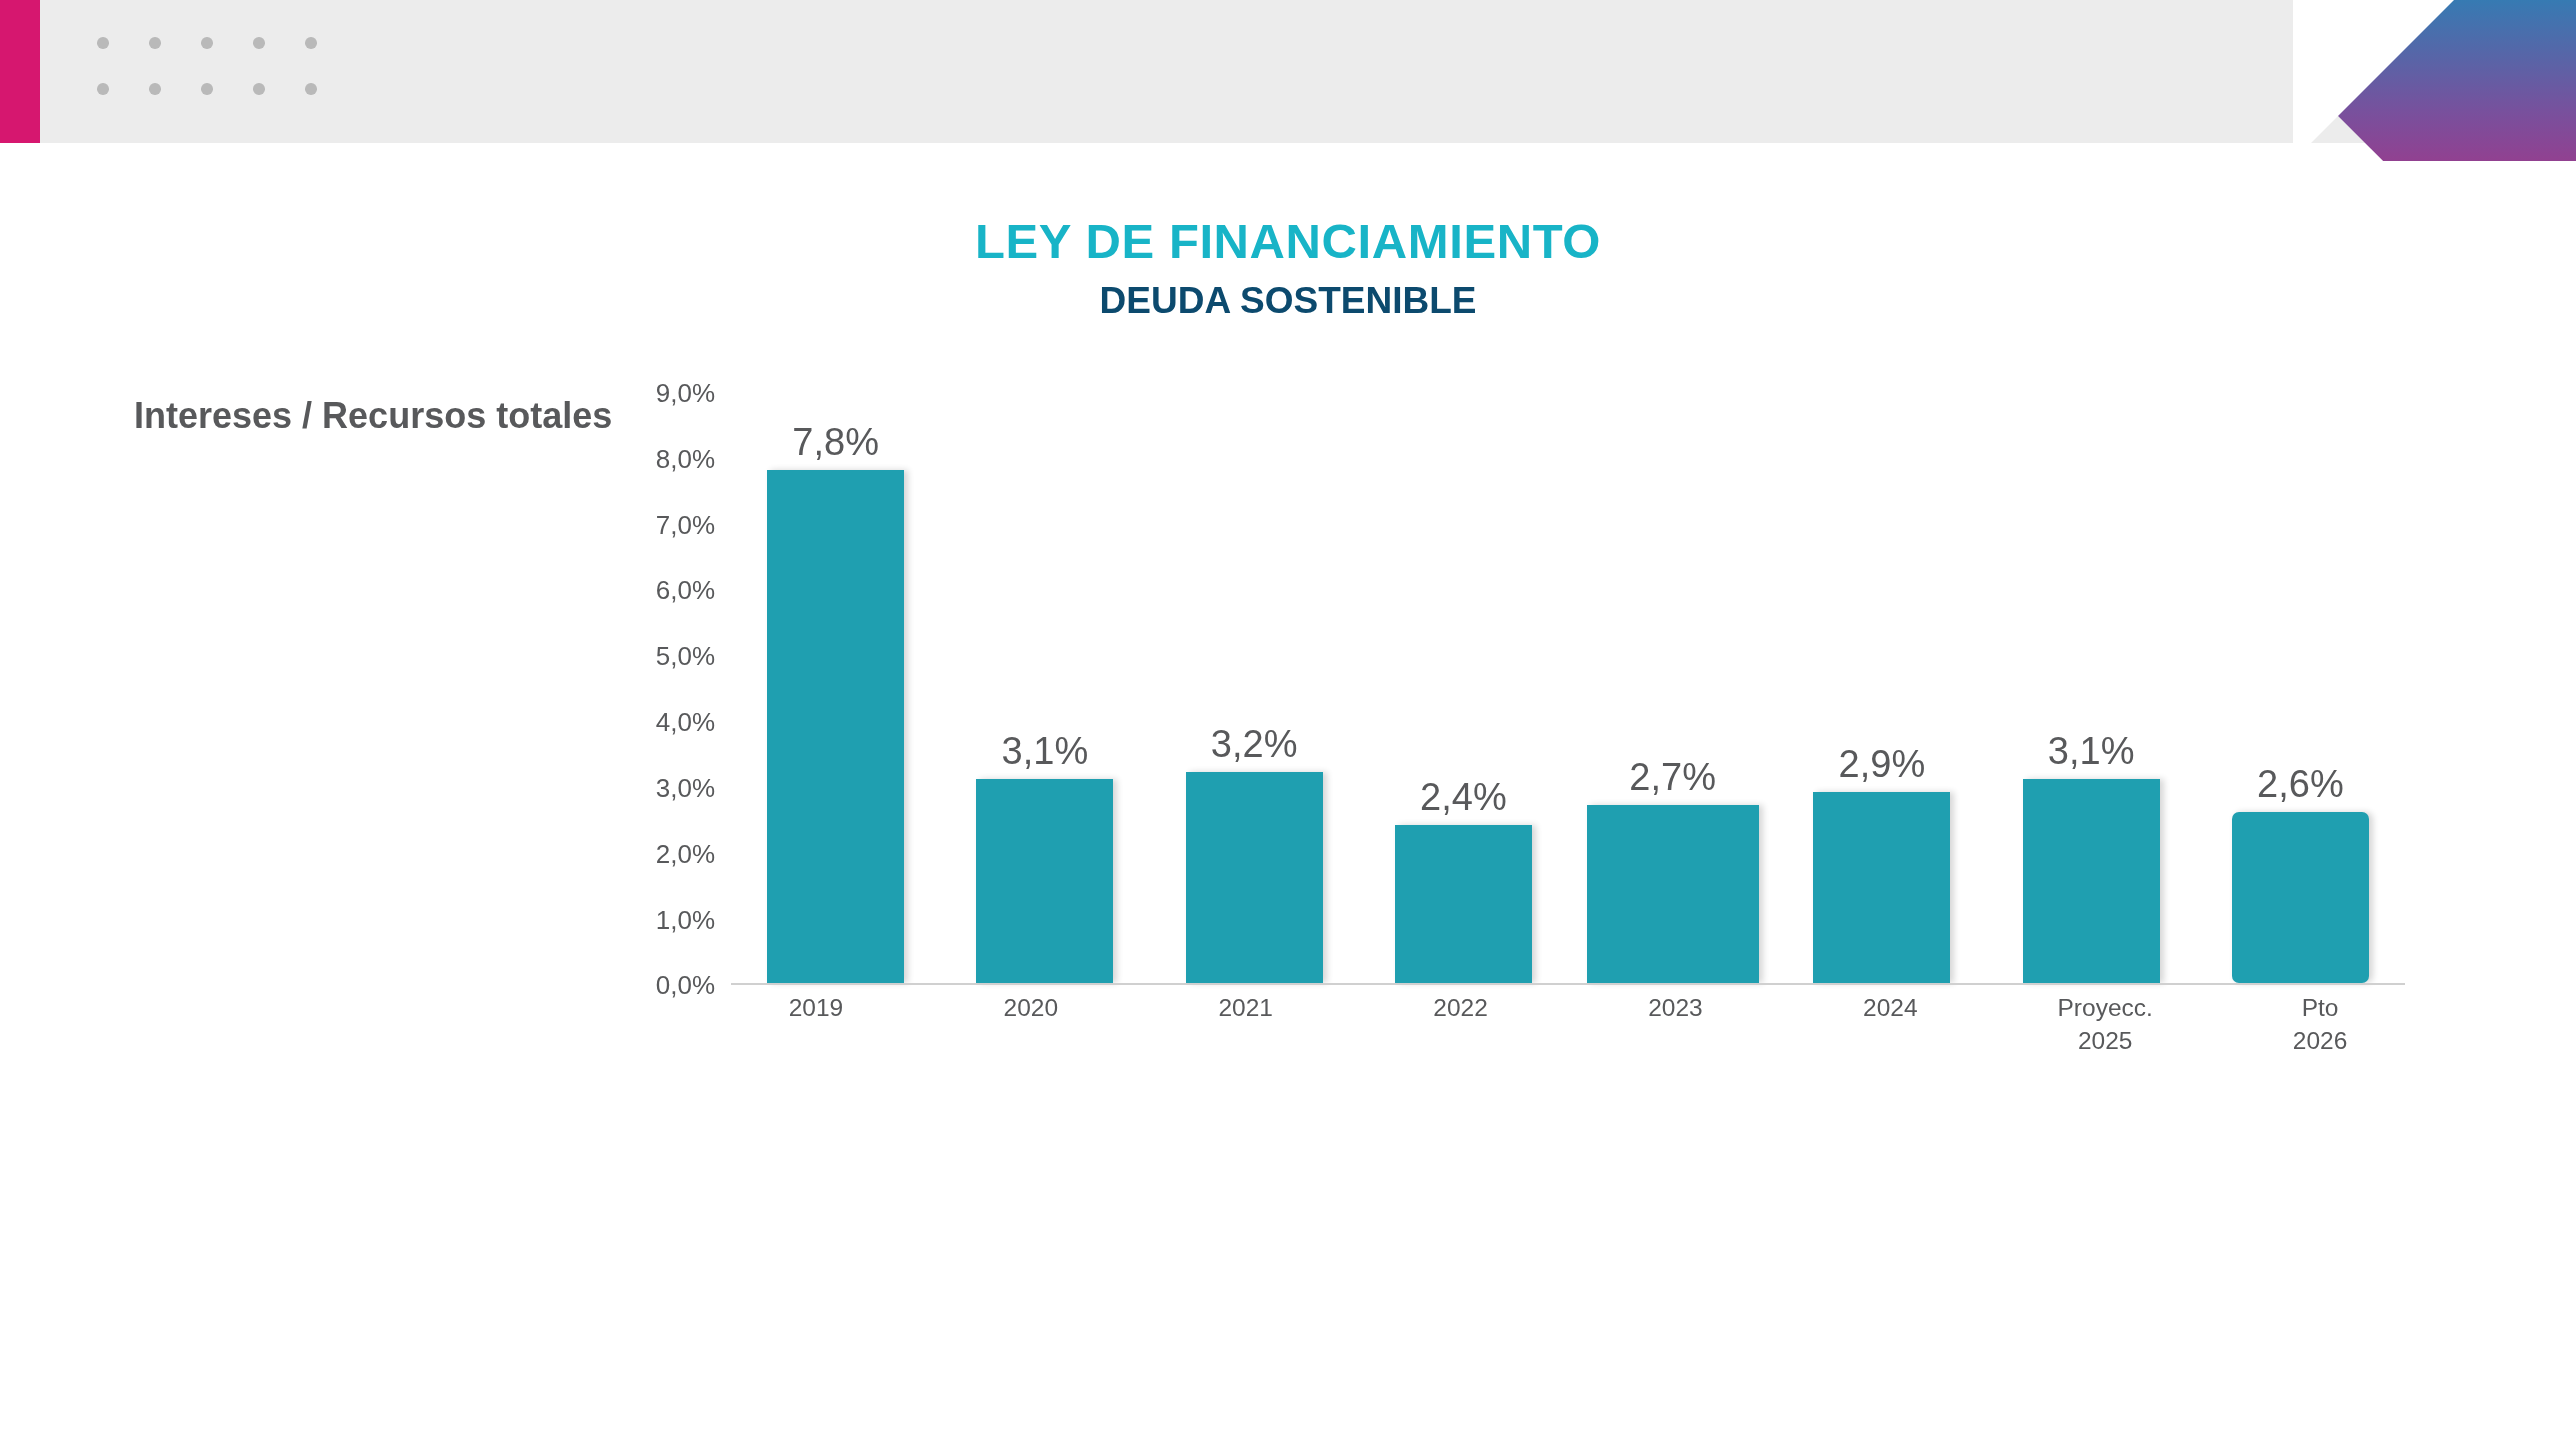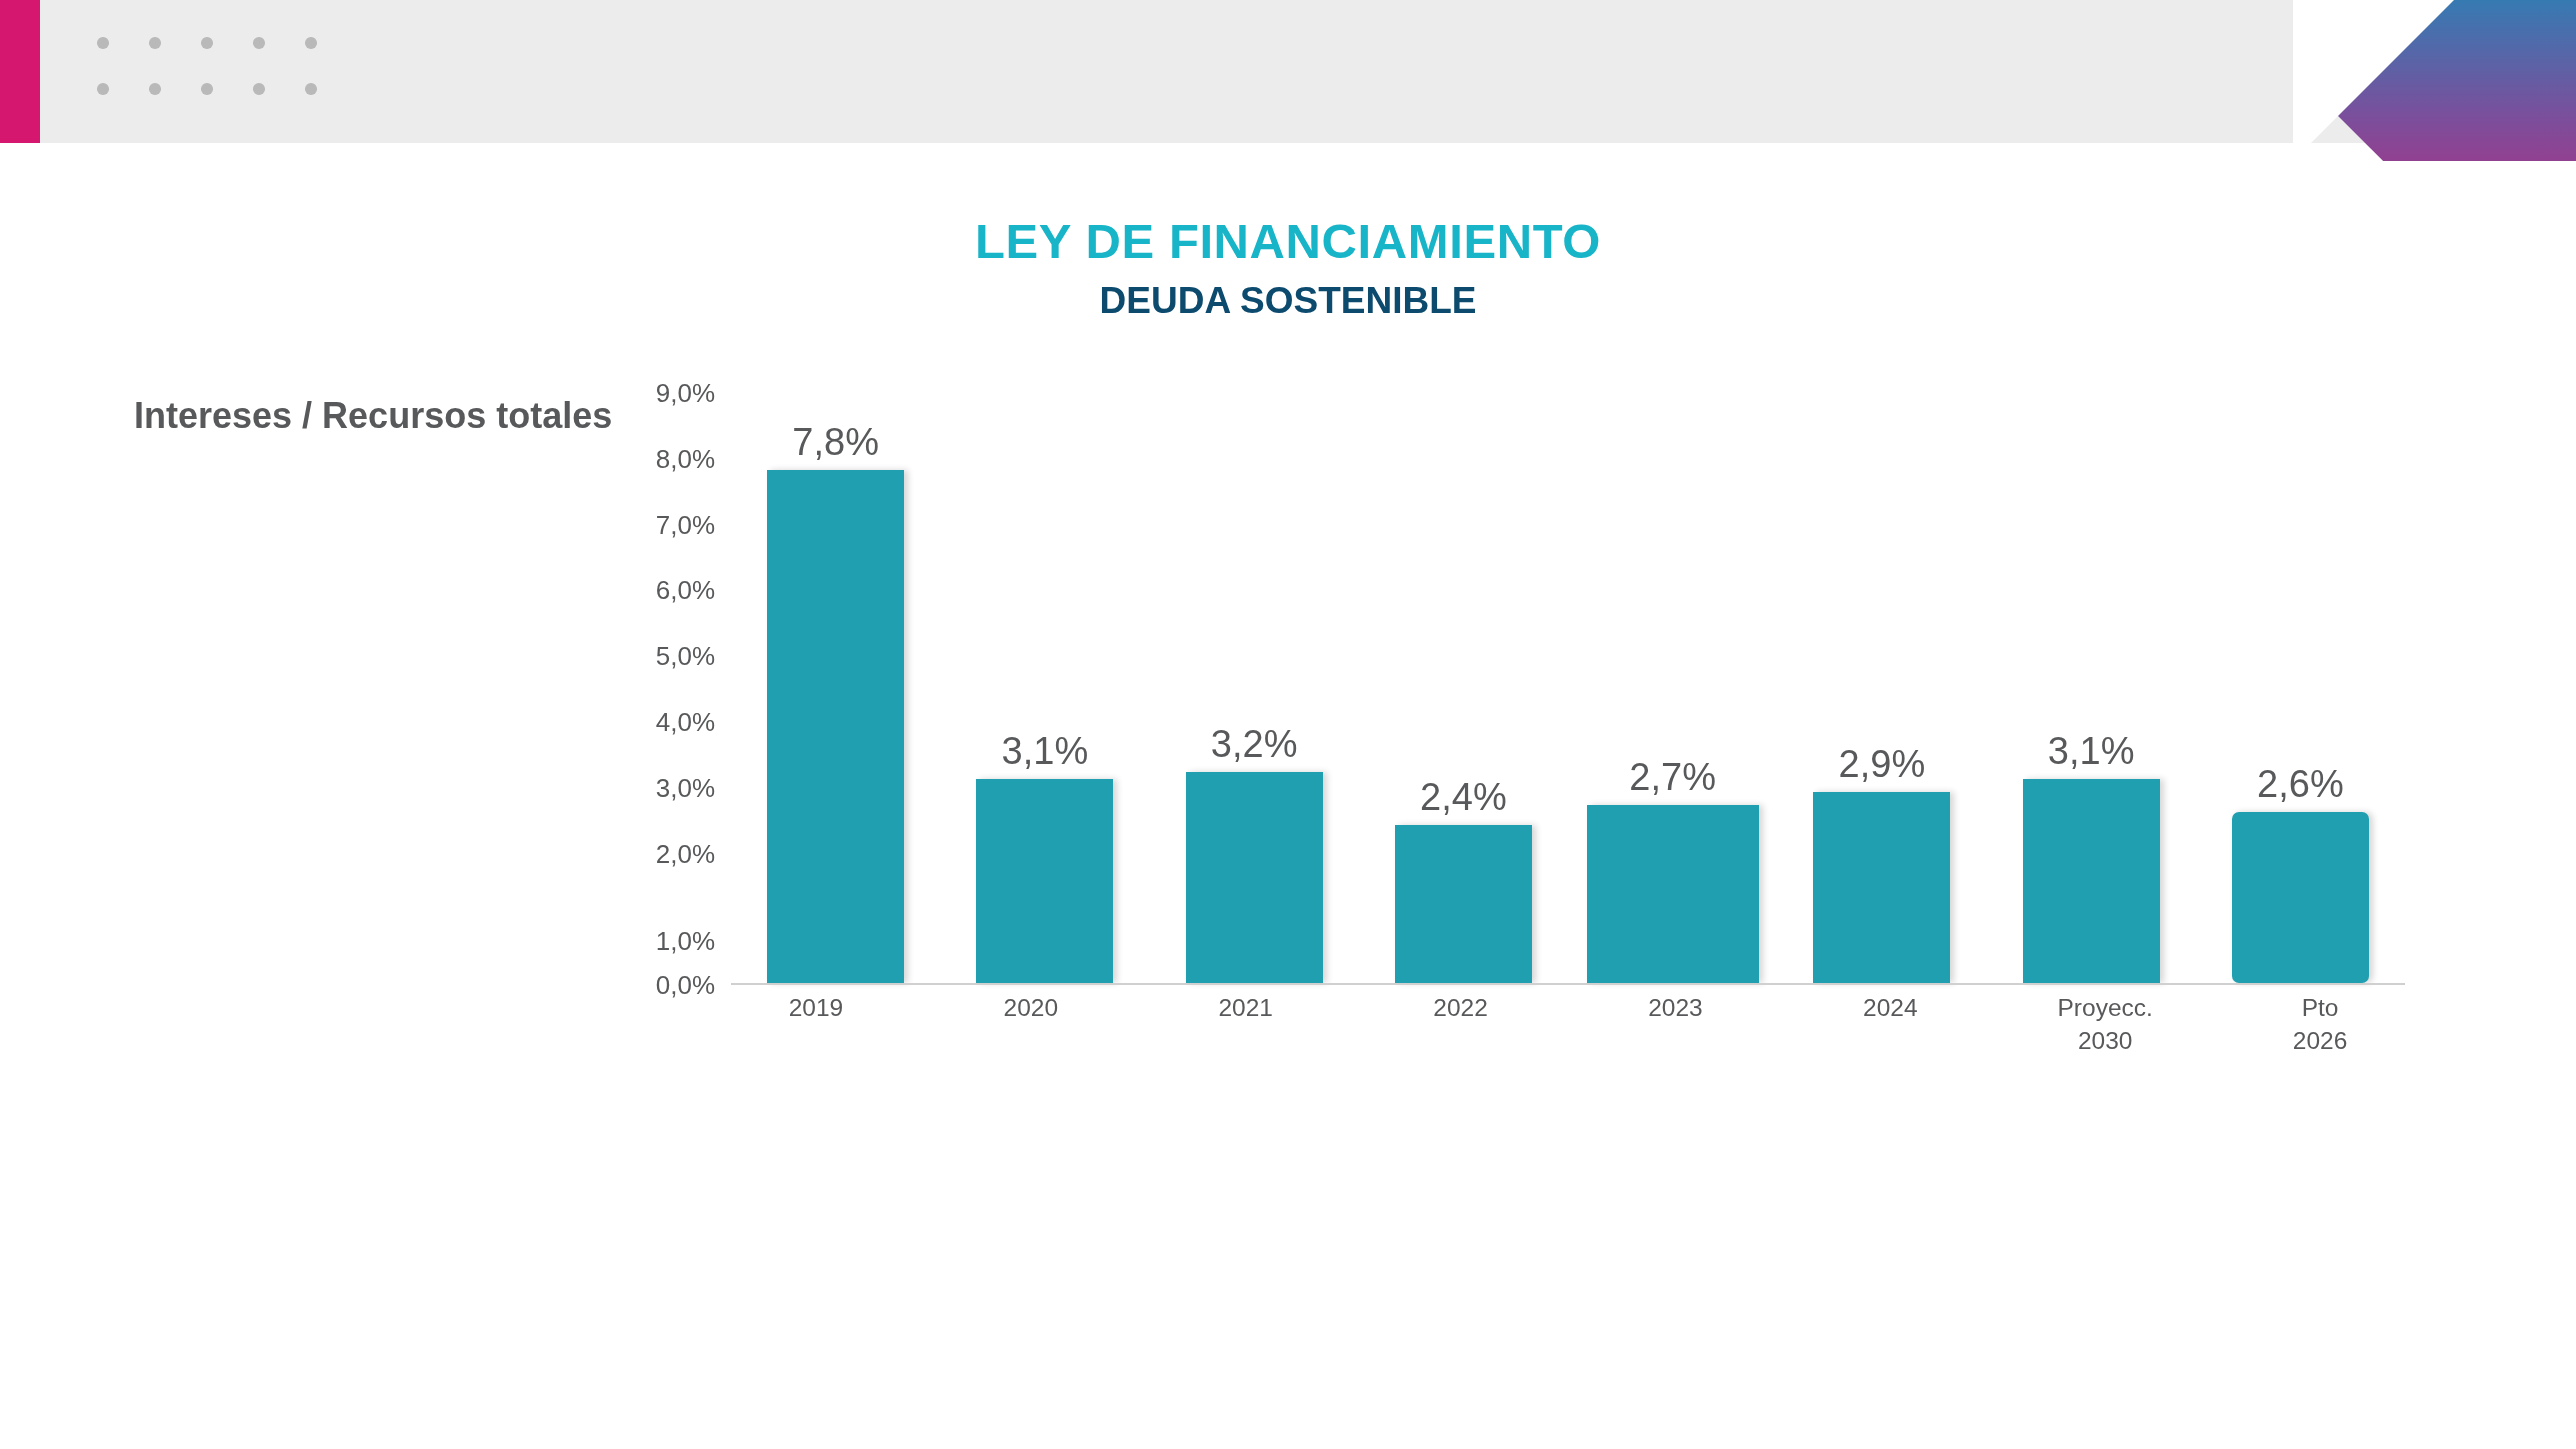--- a/index.html
+++ b/index.html
@@ -238,21 +238,21 @@
 <div class="chart">
   <div class="y-labels">
       <div class="y-label" style="top: 0px;">9,0%</div>
       <div class="y-label" style="top: 66px;">8,0%</div>
       <div class="y-label" style="top: 132px;">7,0%</div>
       <div class="y-label" style="top: 197px;">6,0%</div>
       <div class="y-label" style="top: 263px;">5,0%</div>
       <div class="y-label" style="top: 329px;">4,0%</div>
       <div class="y-label" style="top: 395px;">3,0%</div>
       <div class="y-label" style="top: 461px;">2,0%</div>
-      <div class="y-label" style="top: 527px; margin-top: 21px;">1,0%</div>
+      <div class="y-label" style="top: 527px;">1,0%</div>
       <div class="y-label" style="top: 592px;">0,0%</div>
     </div>
   <div class="plot">
     <div class="bars">
         <div class="bar-slot">
           <div class="bar" style="height: 513px; background: rgb(31, 159, 176);">
             <div class="bar-value">7,8%</div>
           </div>
         </div>
         <div class="bar-slot">
@@ -294,18 +294,18 @@
     <div class="axis-line"></div>
   </div>
   <div class="x-labels">
       <div class="x-slot">2019</div>
       <div class="x-slot">2020</div>
       <div class="x-slot">2021</div>
       <div class="x-slot">2022</div>
       <div class="x-slot">2023</div>
       <div class="x-slot">2024</div>
       <div class="x-slot">Proyecc.
-2030</div>
+2025</div>
       <div class="x-slot">Pto
 2026</div>
     </div>
 </div>
 
 
 </body></html>

